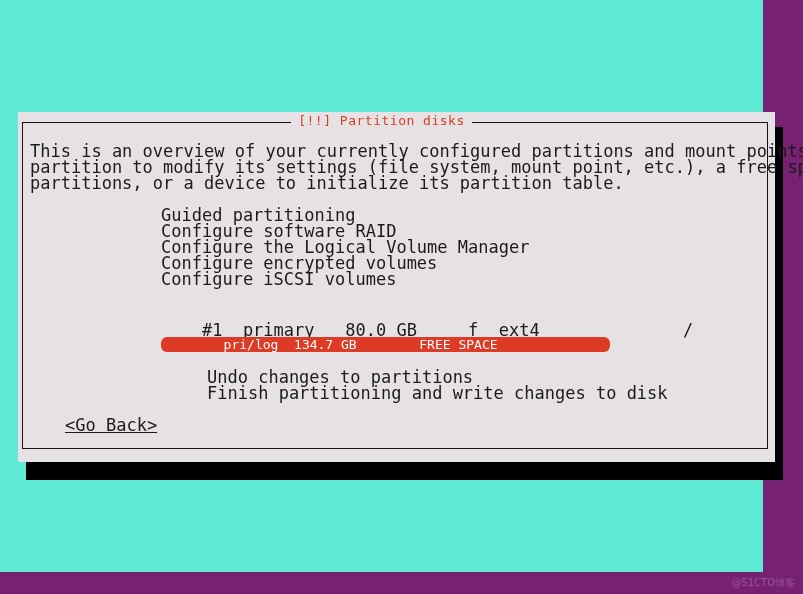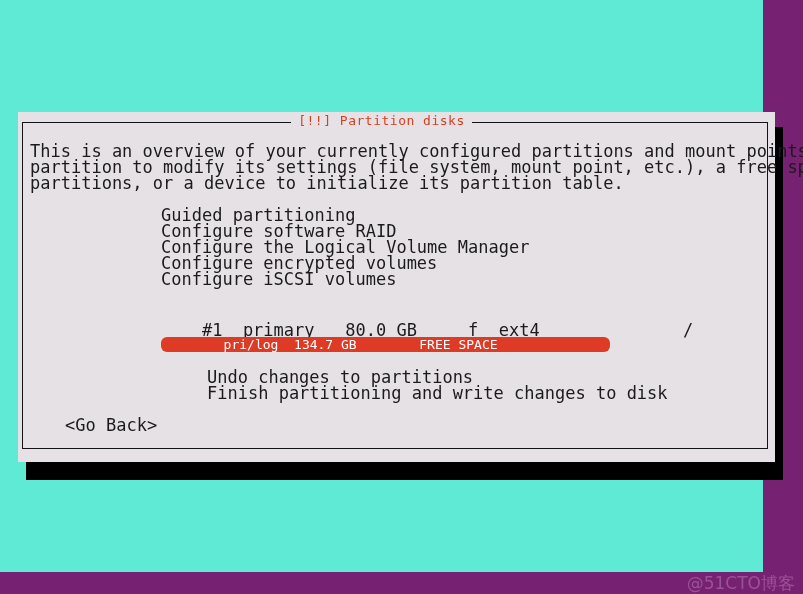--- a/index.html
+++ b/index.html
@@ -126,20 +126,21 @@
   #menu-bottom {
     left: 161px;
     top: 369px;
     margin-left: 46px;
   }
 
   #go-back-button {
     left: 65px;
     top: 417px;
     color: #1b1b1b;
+    text-decoration: underline;
   }
 
   
   #help-bar {
     position: absolute;
     left: 0;
     bottom: 0;
     width: 803px;
     height: 22px;
     background: #762172;
@@ -151,21 +152,21 @@
     color: #f2eef0;
     font-size: 13px;
     line-height: 18px;
     white-space: pre;
   }
   #watermark {
     position: absolute;
     right: 8px;
     top: 1px;
     color: #9a5296;
-    font-size: 17px;
+    font-size: 10px;
     line-height: 20px;
     font-family: "DejaVu Sans", "Liberation Sans", sans-serif;
     white-space: pre;
     user-select: none;
   }
 </style>
 </head>
 <body>
 
 <div id="screen">

